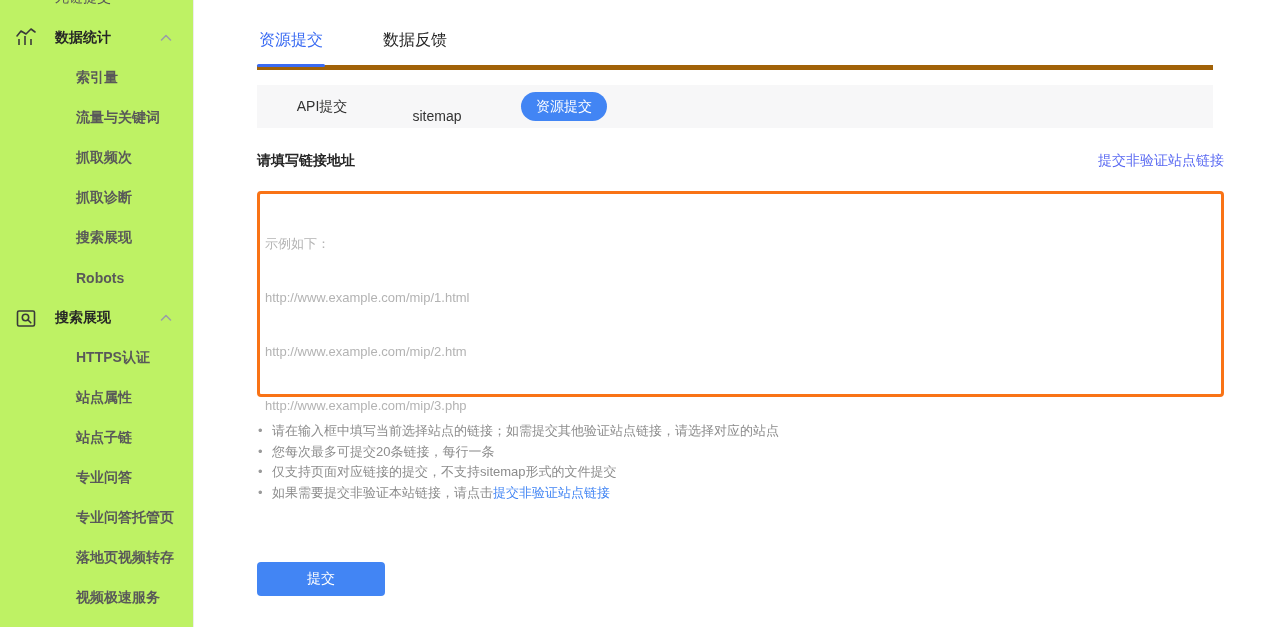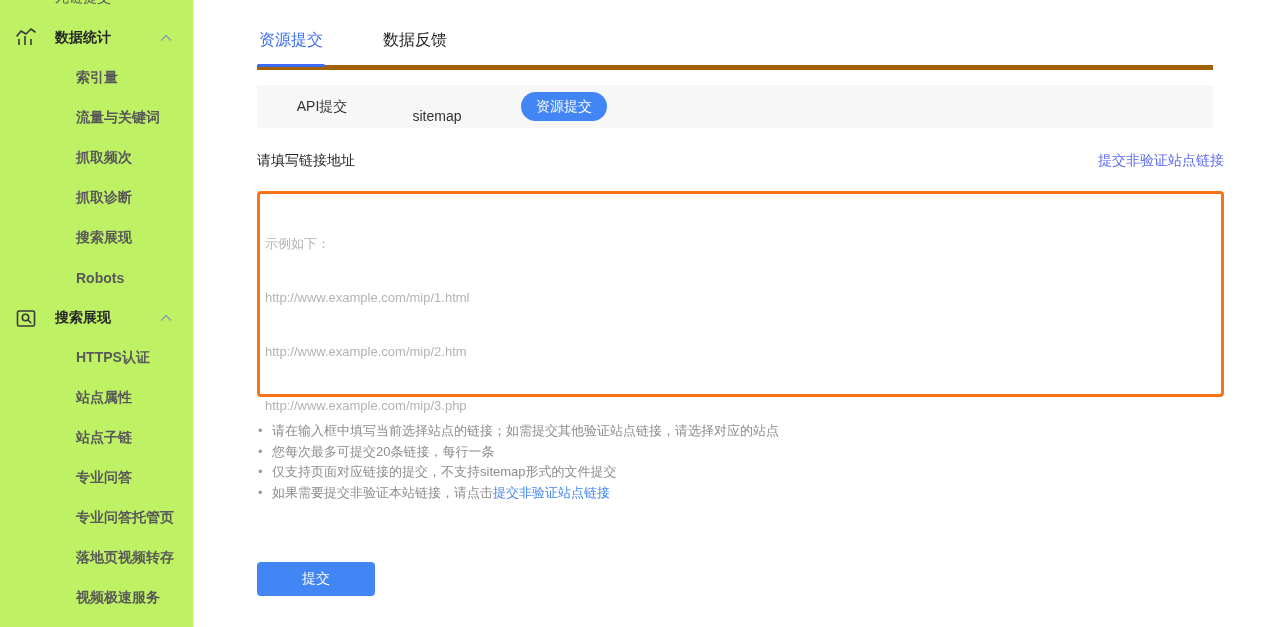--- a/index.html
+++ b/index.html
@@ -34,39 +34,39 @@
   .subtab { width:86px; height:29px; line-height:29px; text-align:center;
     font-size:14px; color:#333; cursor:pointer; border-radius:15px; }
   .subtab.s1 { margin-left:22px; }
   .subtab.s2 { margin-left:29px;margin-top:20px; }
   .subtab.s3 { margin-left:41px; }
   .subtab.active { background:#4285f4; color:#fff; }
 
   
   .form-head { position:absolute; left:257px; top:152px; width:967px;
     display:flex; justify-content:space-between; align-items:center; }
-  .form-title { font-size:14px; font-weight:normal; color:#262626; }
+  .form-title { font-size:14px; font-weight:bold; color:#262626; }
   .form-toplink { font-size:14px; color:#5a6af2; text-decoration:none; cursor:pointer; }
 
   .ta-wrap { position:absolute; left:257px; top:191px; width:967px; height:206px;
     border:3px solid #f97316; border-radius:4px; background:#fff; }
   .ta-wrap textarea { position:absolute; inset:0; width:100%; height:100%;
     border:none; outline:none; resize:none; background:transparent;
     font-family:"Liberation Sans","DejaVu Sans",sans-serif; font-size:13px;
     padding:5px 8px 5px 5px; color:#333; }
   .ta-ph { position:absolute; left:5px; top:5px; pointer-events:none;
     font-size:13px; line-height:18px; color:#b3b3b3; white-space:pre; }
 
   .notes { position:absolute; left:258px; top:421px; width:960px; }
   .note { display:flex; align-items:flex-start; font-size:13px; color:#8c8c8c;
     line-height:20.5px; }
   .note .dot { width:14px; color:#9a9a9a; }
   .note a { color:#4285f4; text-decoration:none; cursor:pointer; }
 
-  .submit-btn { position:absolute; left:257px; top:562px; width:118px; height:34px;
+  .submit-btn { position:absolute; left:257px; top:562px; width:128px; height:34px;
     background:#4285f4; color:#fff; border:none; border-radius:4px;
     font-size:14px; font-family:inherit; cursor:pointer; }
 
   svg { display:block; }
 </style>
 </head>
 <body>
 
 <aside class="sidebar">
   <div class="side-partial">死链提交</div>

